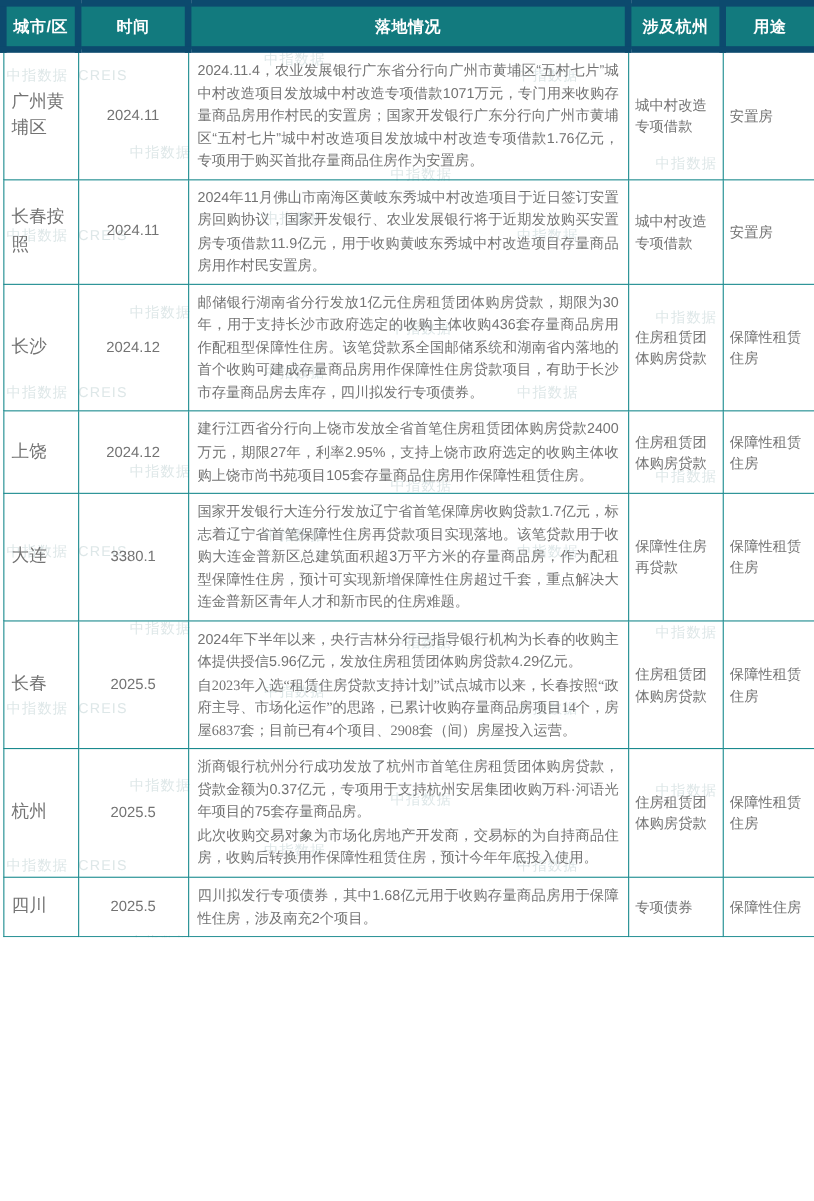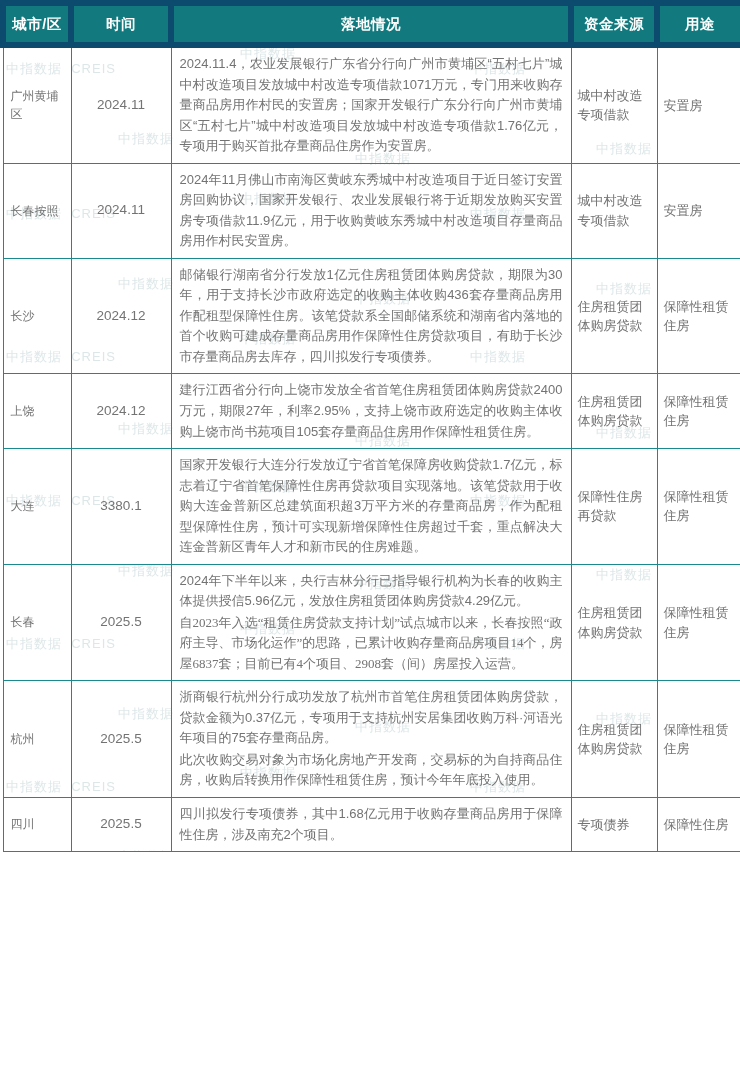--- a/index.html
+++ b/index.html
@@ -46,21 +46,21 @@
     border: 1px solid #1a8a8e;
     font-size: 13px;
     line-height: 1.52;
     padding: 6px 7px;
     vertical-align: middle;
     background: transparent;
     color: #737373;
   }
   td.city {
     text-align: left;
-    font-size: 12px;
+    font-size: 16px;
     padding-left: 7px;
   }
   td.time {
     text-align: center;
     font-size: 13.5px;
   }
   td.detail {
     text-align: justify;
     text-justify: inter-ideograph;
     line-height: 1.58;
@@ -149,21 +149,21 @@
         <col class="c1">
         <col class="c2">
         <col class="c3">
         <col class="c4">
     </colgroup>
     <thead>
       <tr>
         <th>城市/区</th>
         <th>时间</th>
         <th>落地情况</th>
-        <th>资金来源</th>
+        <th>涉及杭州</th>
         <th>用途</th>
       </tr>
     </thead>
     <tbody id="table-body">
         <tr>
           <td class="city">广州黄埔区</td>
           <td class="time">2024.11</td>
           <td class="detail">
             <p>2024.11.4，农业发展银行广东省分行向广州市黄埔区“五村七片”城中村改造项目发放城中村改造专项借款1071万元，专门用来收购存量商品房用作村民的安置房；国家开发银行广东分行向广州市黄埔区“五村七片”城中村改造项目发放城中村改造专项借款1.76亿元，专项用于购买首批存量商品住房作为安置房。</p>
           </td>

